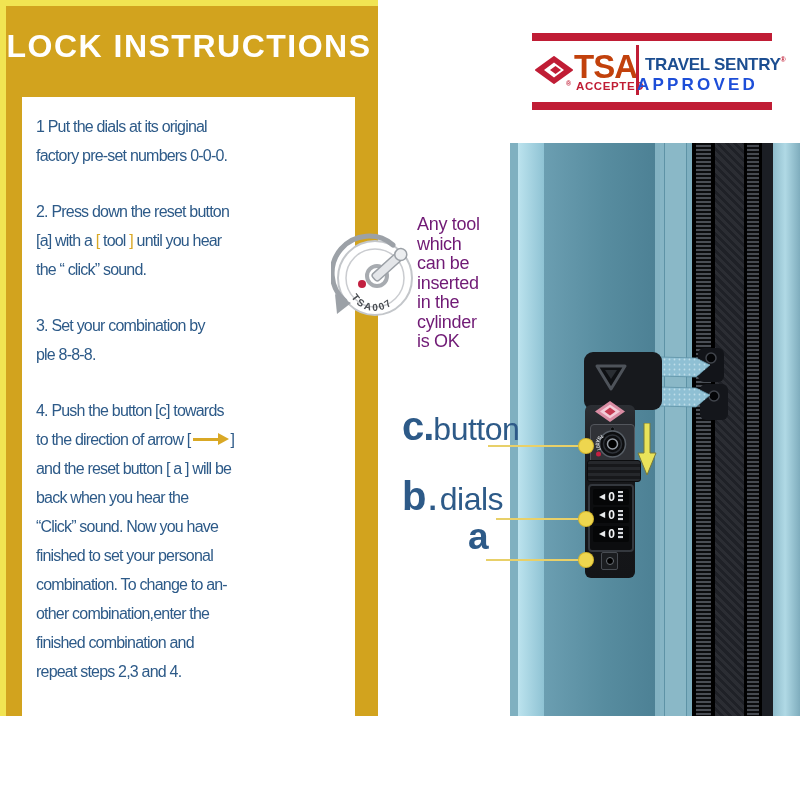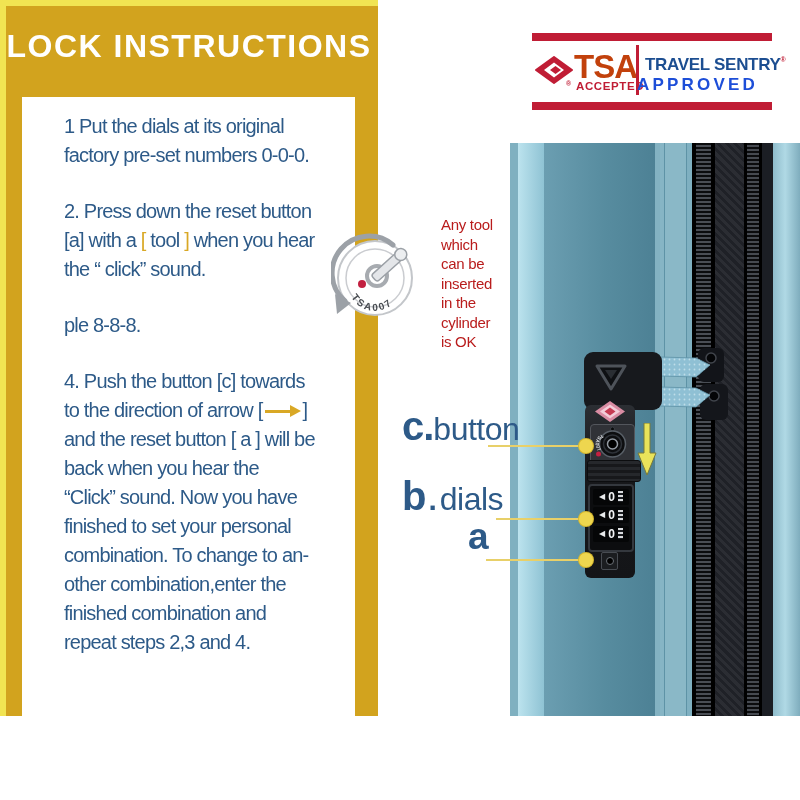--- a/index.html
+++ b/index.html
@@ -8,21 +8,21 @@
 
   
   .frame-light{position:absolute;left:0;top:0;width:378px;height:800px;background:#f1e452;}
   .frame-gold{position:absolute;left:6px;top:6px;width:372px;height:789px;background:#d2a31e;}
   .banner-title{position:absolute;left:0;top:28px;width:378px;text-align:center;
     color:#fff;font-size:32px;font-weight:bold;letter-spacing:1.5px;}
   .white-box{position:absolute;left:22px;top:97px;width:333px;height:665px;background:#ffffff;}
 
   
   .steps{position:absolute;left:36px;top:112px;width:312px;color:#2d5a88;
-    font-size:20px;letter-spacing:-0.8px;line-height:29px;margin-left:28px;}
+    font-size:16px;letter-spacing:-0.8px;line-height:29px;}
   .step{margin-bottom:27px;}
   .step .line{white-space:nowrap;}
   .accent{color:#d9a825;}
   .arrow-glyph{display:inline-block;position:relative;width:36px;height:13px;vertical-align:-1px;margin:0 2px;}
   .arrow-glyph::before{content:"";position:absolute;left:0;right:9px;top:5px;height:3px;background:#d9a825;}
   .arrow-glyph::after{content:"";position:absolute;right:0;top:0;width:0;height:0;
     border-left:11px solid #d9a825;border-top:6.5px solid transparent;border-bottom:6.5px solid transparent;}
 
   
   .tsa-badge{position:absolute;left:532px;top:33px;width:240px;height:77px;}
@@ -31,21 +31,21 @@
   .tsa-icon{position:absolute;left:3px;top:23px;}
   .tsa-word{position:absolute;left:42px;top:15px;color:#c2410c;font-size:33px;font-weight:bold;letter-spacing:-1px;}
   .tsa-reg{position:absolute;left:34px;top:47px;color:#c01d35;font-size:7px;font-weight:bold;}
   .tsa-accepted{position:absolute;left:44px;top:47px;color:#c01d35;font-size:11.5px;font-weight:bold;letter-spacing:0.6px;}
   .tsa-divider{position:absolute;left:104px;top:12px;width:3px;height:50px;background:#c01d35;}
   .ts-line1{position:absolute;left:113px;top:22px;color:#1c4e91;font-size:17px;font-weight:bold;letter-spacing:-0.3px;white-space:nowrap;}
   .ts-line1 .reg2{color:#c01d35;font-size:7px;vertical-align:8px;font-weight:bold;}
   .ts-line2{position:absolute;left:105px;top:42px;color:#1d4ed8;font-size:17px;font-weight:bold;letter-spacing:3.2px;white-space:nowrap;}
 
   
-  .tool-note{position:absolute;left:441px;top:215px;color:#b91c1c;font-size:15px;line-height:19.5px;letter-spacing:-0.3px;}
+  .tool-note{position:absolute;left:417px;top:215px;color:#701a75;font-size:18px;line-height:19.5px;letter-spacing:-0.3px;}
   .tool-graphic{position:absolute;left:331px;top:232px;}
 
   
   .photo{position:absolute;left:510px;top:143px;width:290px;height:657px;overflow:hidden;background:#5d92a6;}
   .strip{position:absolute;top:0;height:657px;}
   .s-edge{left:0;width:8px;background:#7fb0c0;}
   .s-hl{left:8px;width:26px;background:linear-gradient(90deg,#bce3ee,#8fc3d4);}
   .s-body{left:34px;width:111px;background:linear-gradient(90deg,#6b9eb1,#578c9f 55%,#4d8195);}
   .s-seam{left:145px;width:5px;background:#83b2c2;}
   .s-channel{left:150px;width:32px;background:linear-gradient(90deg,#86b5c5 0 4px,#5e93a6 4px 5px,#8ab8c7 5px 26px,#5e93a6 26px 27px,#7fb0c1 27px);}
@@ -100,24 +100,25 @@
   <div class="banner-title">LOCK INSTRUCTIONS</div>
   <div class="white-box"></div>
 
   <div class="steps">
       <div class="step">
         <div class="line"><span>1 Put the dials at its original</span></div>
         <div class="line"><span>factory pre-set numbers 0-0-0.</span></div>
       </div>
       <div class="step">
         <div class="line"><span>2. Press down the reset button</span></div>
-        <div class="line"><span>[a] with a </span><span class="accent">[</span><span> tool </span><span class="accent">]</span><span> when you hear</span></div>
+        <div class="line"><span>[a] with a </span><span class="accent">[</span><span> tool </span><span class="accent">]</span><span> until you hear</span></div>
         <div class="line"><span>the “ click” sound.</span></div>
       </div>
       <div class="step">
+        <div class="line"><span>3. Set your combination by</span></div>
         <div class="line"><span>ple 8-8-8.</span></div>
       </div>
       <div class="step">
         <div class="line"><span>4. Push the button [c] towards</span></div>
         <div class="line"><span>to the direction of arrow [</span><span class="arrow-glyph"></span><span>]</span></div>
         <div class="line"><span>and the reset button [ a ] will be</span></div>
         <div class="line"><span>back when you hear the</span></div>
         <div class="line"><span>“Click” sound. Now you have</span></div>
         <div class="line"><span>finished to set your personal</span></div>
         <div class="line"><span>combination. To change to an-</span></div>

